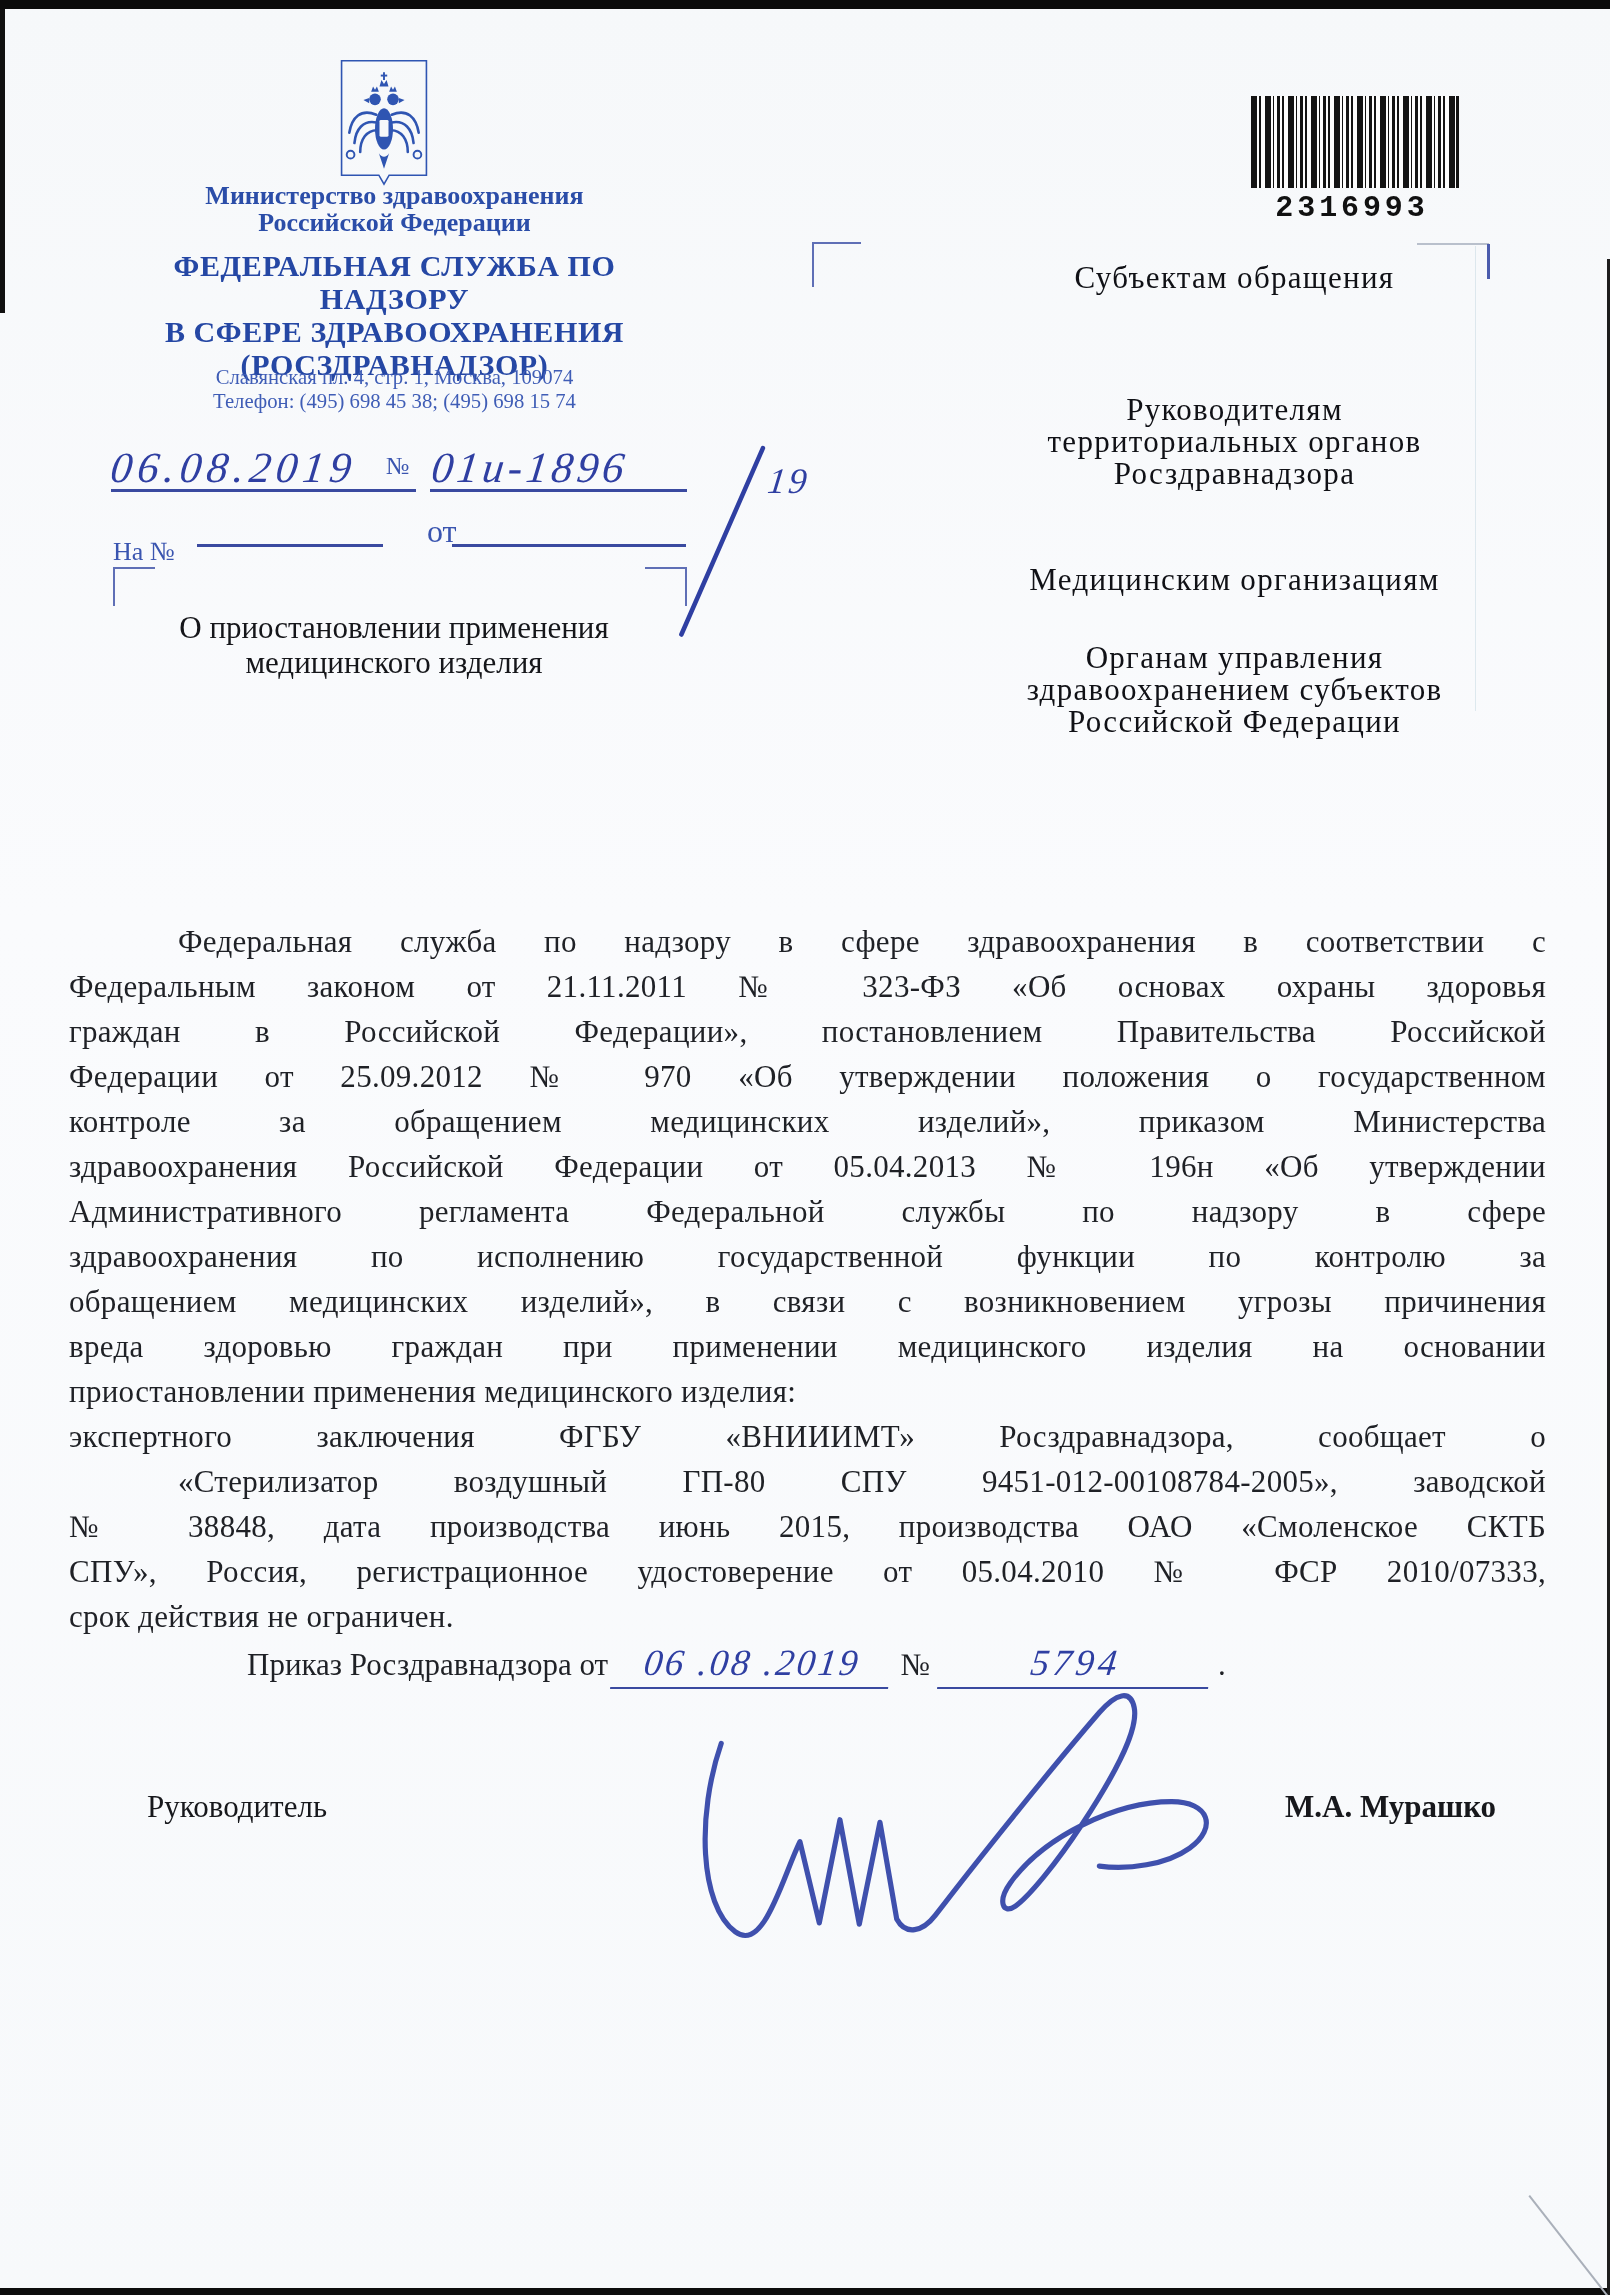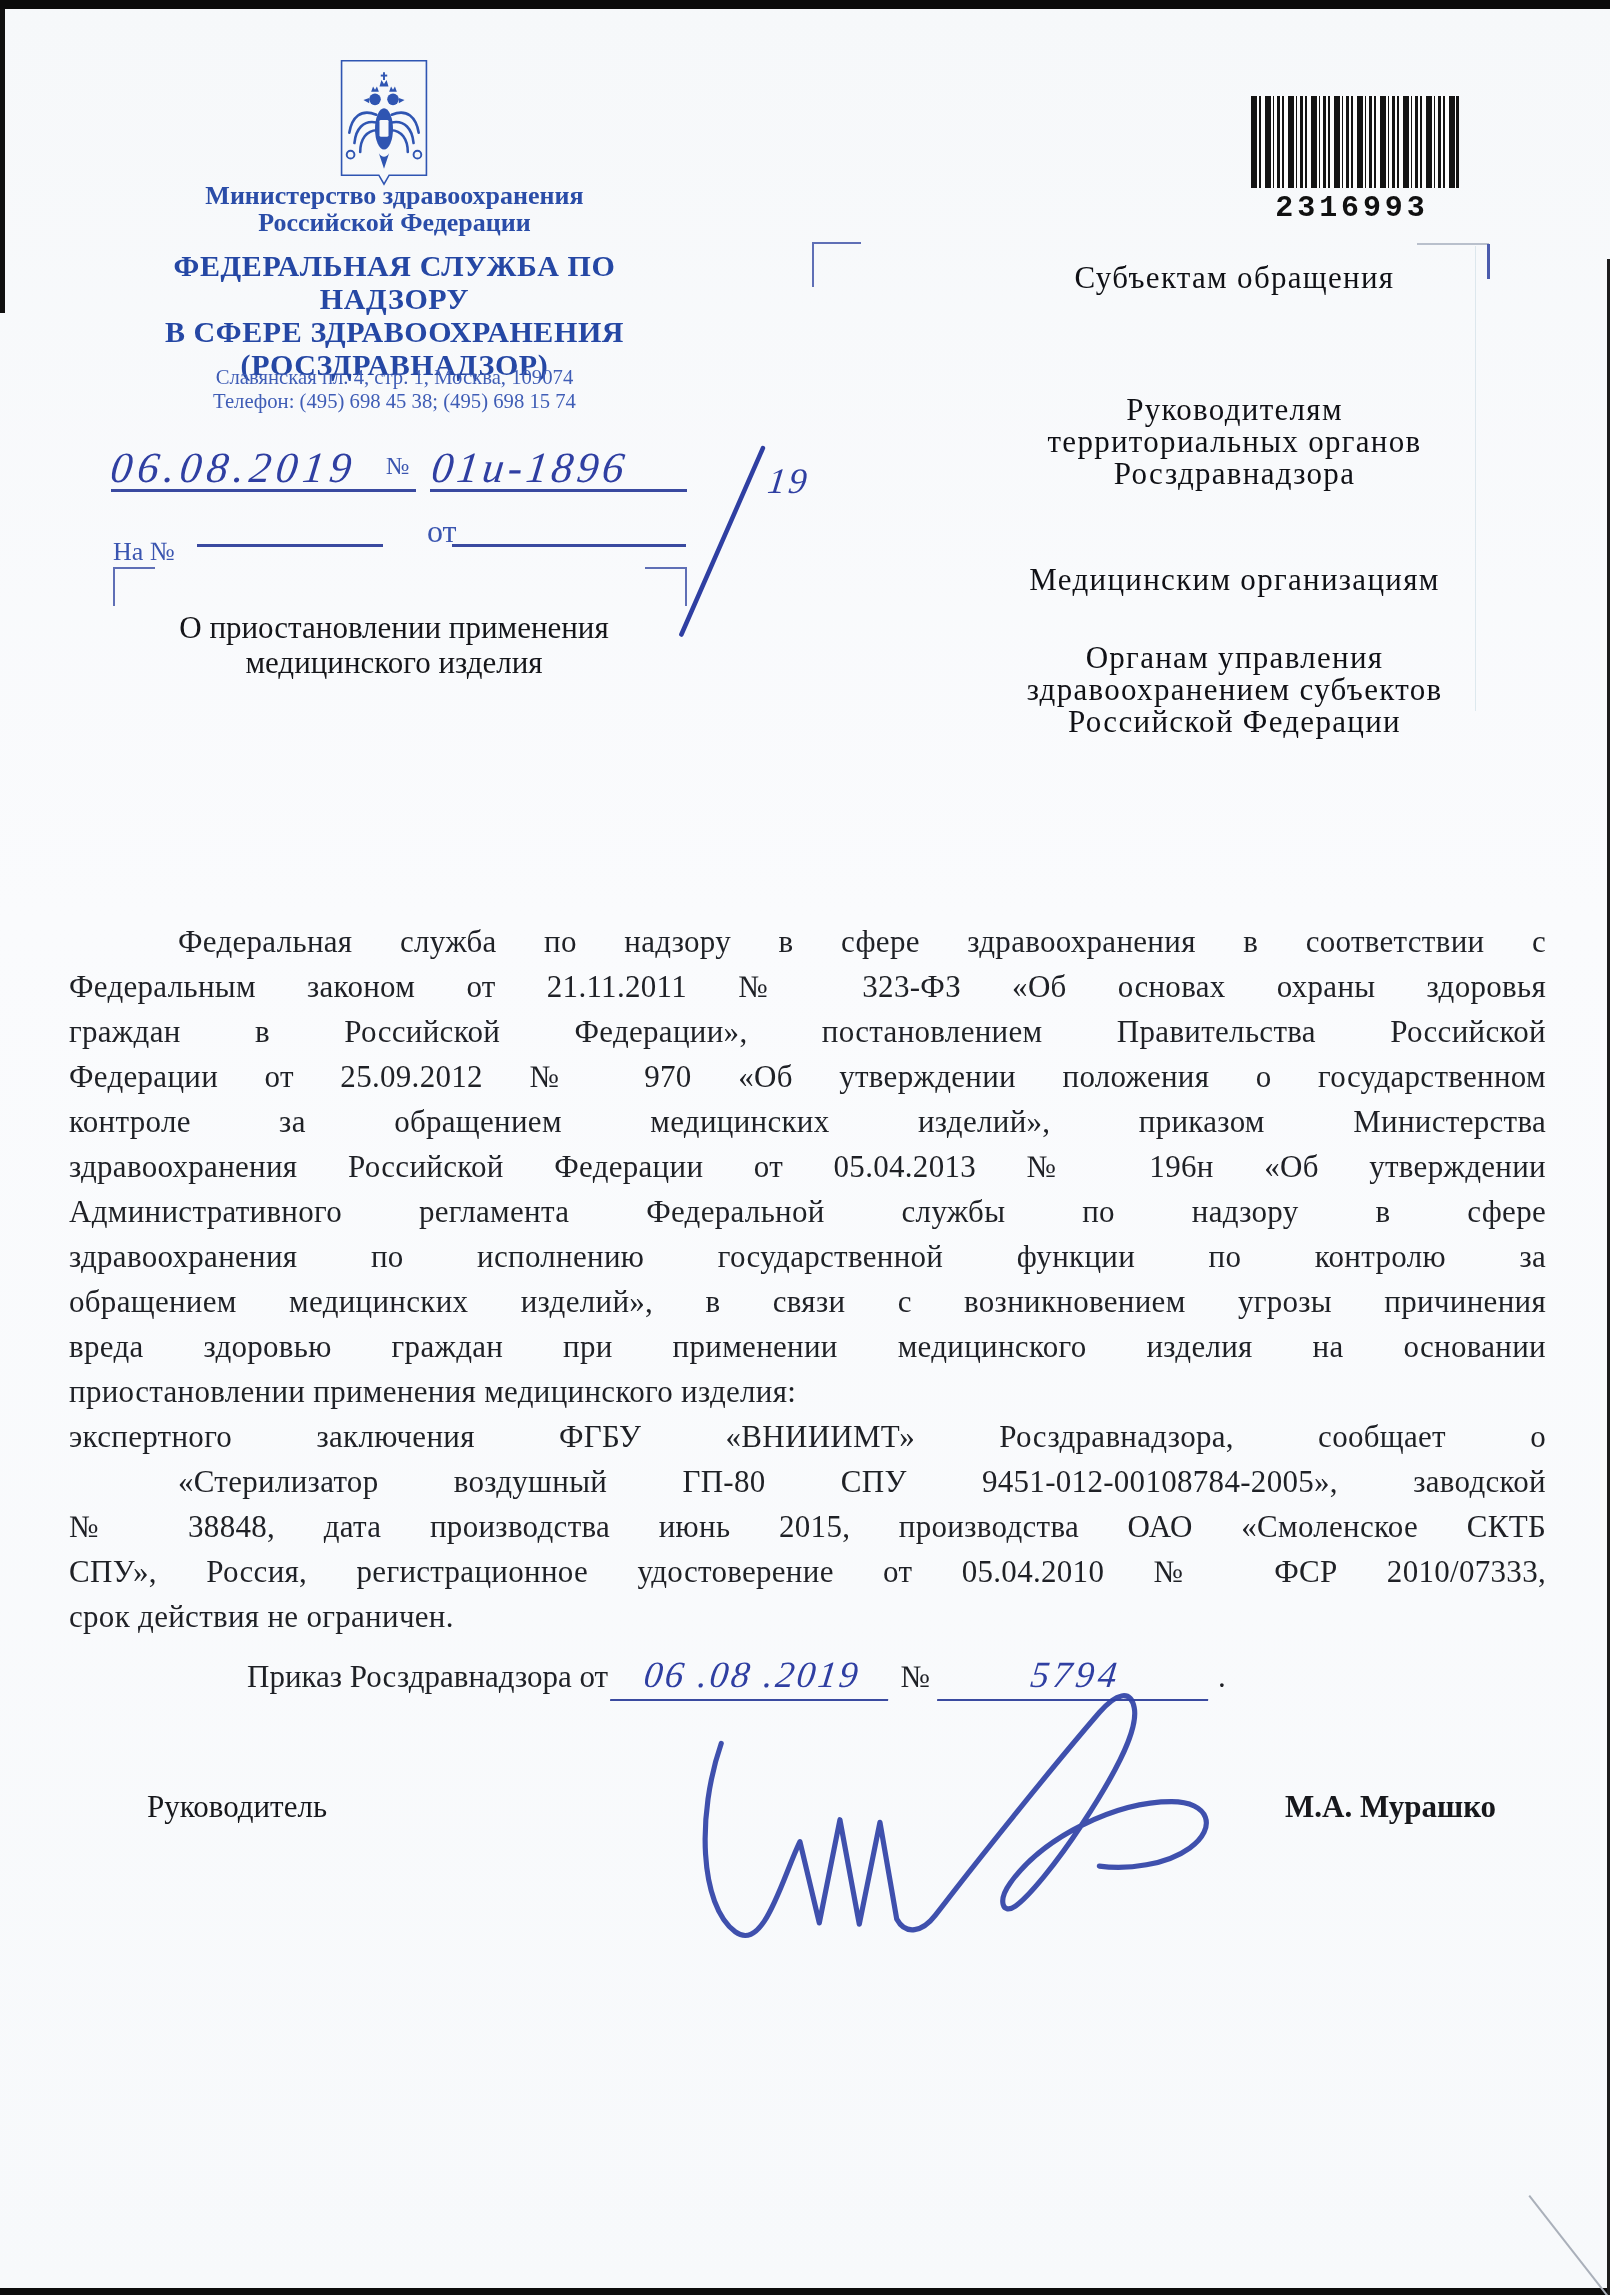--- a/index.html
+++ b/index.html
@@ -57,21 +57,21 @@
               color:#101116;letter-spacing:1.3px;}
   .grp1{top:262px;} .grp2{top:394px;} .grp3{top:564px;} .grp4{top:642px;}
   
   .body-block{left:69px;top:919px;width:1477px;color:#1f2126;}
   .bline{font-size:31px;height:45px;line-height:45px;text-align:justify;text-align-last:justify;
          letter-spacing:0.3px;white-space:nowrap;}
   .bline.ind{padding-left:109px;}
   .bline.end{text-align-last:left;white-space:normal;}
   
   .order-row{left:69px;top:1641px;width:1477px;display:flex;align-items:baseline;
-             padding-left:178px;box-sizing:border-box;color:#1f2126;margin-top:12px;}
+             padding-left:178px;box-sizing:border-box;color:#1f2126;}
   .order-prefix{font-size:31px;}
   .order-date{display:inline-block;min-width:278px;text-align:center;font-size:37px;letter-spacing:2.6px;
               border-bottom:2.6px solid #3a4aa0;padding-bottom:2.6px;margin:0 5.2px;}
   .order-nosign{font-size:31px;margin:0 3.9px;}
   .order-num{display:inline-block;min-width:271px;text-align:center;font-size:37px;letter-spacing:3.9px;
              border-bottom:2.6px solid #3a4aa0;padding-bottom:2.6px;margin:0 6.5px;}
   .order-period{font-size:31px;}
   
   .sig-title{left:147px;top:1789px;font-size:31px;color:#17181c;}
   .sig-name{left:1285px;top:1789px;font-size:31px;color:#17181c;font-weight:bold;}

